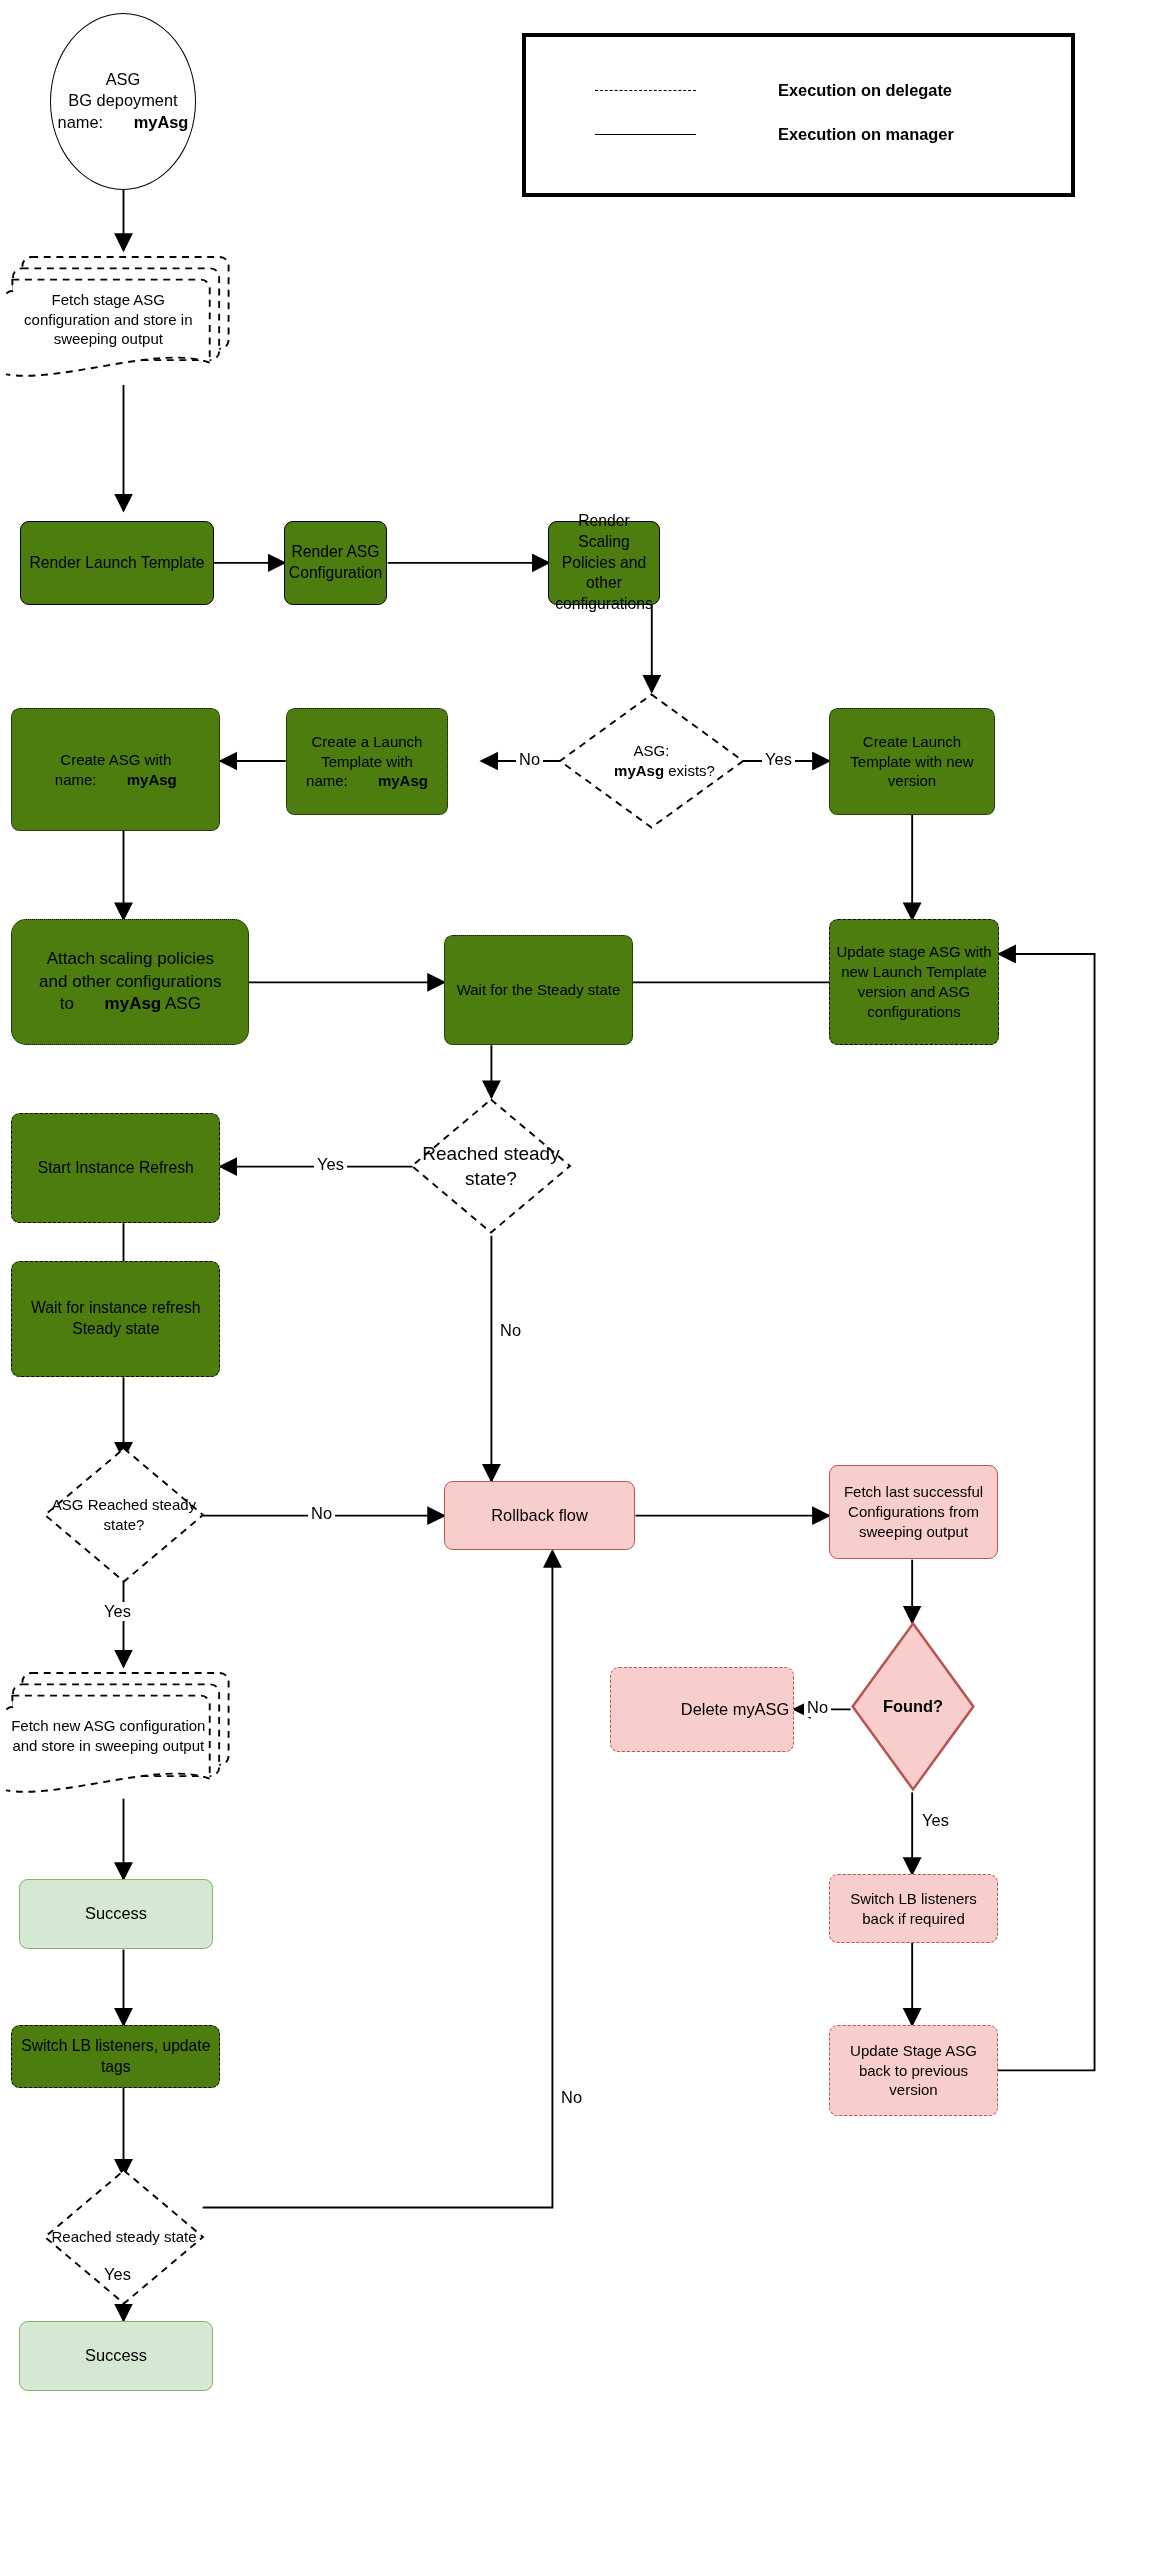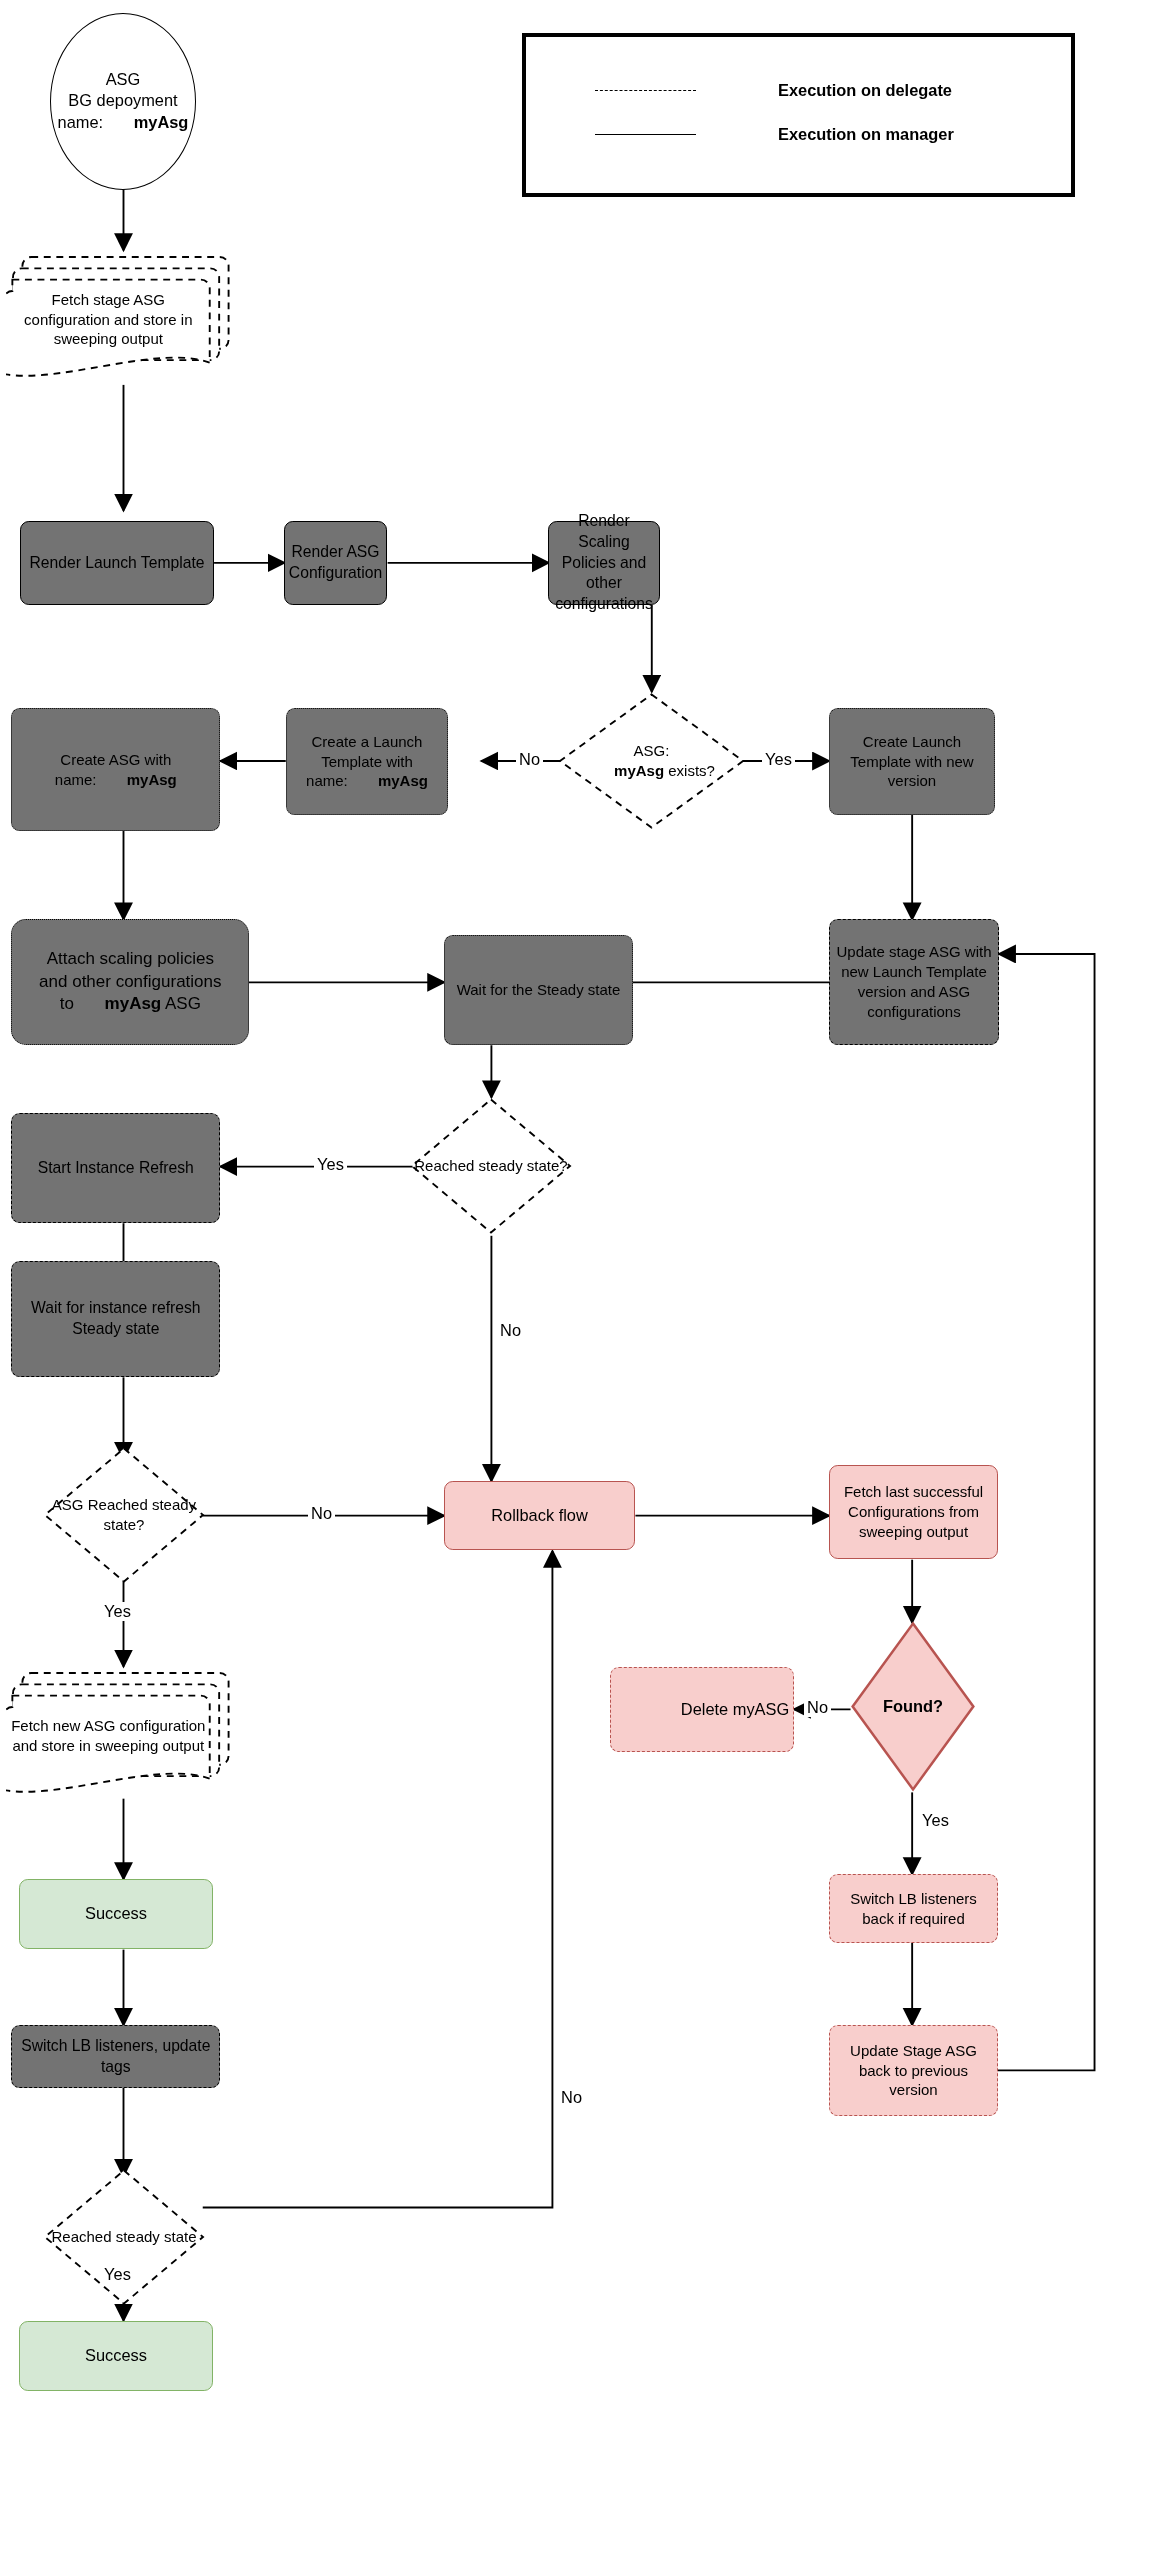--- a/index.html
+++ b/index.html
@@ -1,21 +1,21 @@
 <!DOCTYPE html>
 <html style="font-size:10px"><head>
 <meta charset="utf-8">
 <style>
   html,body{margin:0;padding:0;background:#ffffff;}
   body{font-family:"Liberation Sans", sans-serif;}
   #canvas{position:relative;width:1152px;height:2576px;background:#fff;overflow:hidden;}
   svg.layer{position:absolute;left:0;top:0;width:1152px;height:2576px;pointer-events:none;}
   .node{position:absolute;box-sizing:border-box;display:flex;align-items:center;justify-content:center;text-align:center;color:#000;line-height:1.32;}
   .node .txt{padding:0 3.8px;}
-  .rect{border:1.9px solid #000;border-radius:8.8px;background:#737373;}
+  .rect{border:1.9px solid #000;border-radius:8.8px;background:#4d7c0f;}
   .rect.dashed{border-style:dashed;}
   .rect.dotted{border-style:dotted;}
   .pink{background:#f8cecc;border-color:#b85450;}
   .green{background:#d5e8d4;border-color:#82b366;}
   .edge-label{position:absolute;font-size:16.4px;color:#000;background:#fff;padding:0 3.1px;white-space:nowrap;}
   .legendbox{position:absolute;border:4.4px solid #000;background:#fff;box-sizing:border-box;}
   .legend-row{position:absolute;display:flex;align-items:center;}
   .legend-line{width:101px;height:0;border-top:1.9px solid #000;}
   .legend-line.dash{border-top:1.9px dashed #000;}
   .legend-text{font-size:16.4px;font-weight:bold;margin-left:82px;white-space:nowrap;}
@@ -184,21 +184,21 @@
   </div>
 
   <div class="node rect dashed" style="left:829px;top:919px;width:170px;height:126px;font-size:15px;">
     <div class="txt">Update stage ASG with new Launch Template version and ASG configurations</div>
   </div>
 
   <div style="position:absolute;left:409px;top:1097px;width:164px;height:138px;">
     <svg width="164" height="138" viewBox="0 0 260 220">
       <polygon points="130,4 256,110 130,216 4,110" fill="#fff" stroke="#000" stroke-width="3" stroke-dasharray="11,9"></polygon>
     </svg>
-    <div class="node" style="left:0;top:45px;width:164px;height:48px;font-size:15px;">
+    <div class="node" style="left:0;top:45px;width:164px;height:48px;font-size:19px;">
       <div class="txt">Reached steady state?</div>
     </div>
   </div>
 
   <div class="node rect dashed" style="left:11.3px;top:1261px;width:209px;height:116px;font-size:15.7px;">
     <div class="txt">Wait for instance refresh Steady state</div>
   </div>
 
   <div class="node rect dashed" style="left:11.3px;top:1113px;width:209px;height:110px;font-size:15.7px;">
     <div class="txt">Start Instance Refresh</div>

